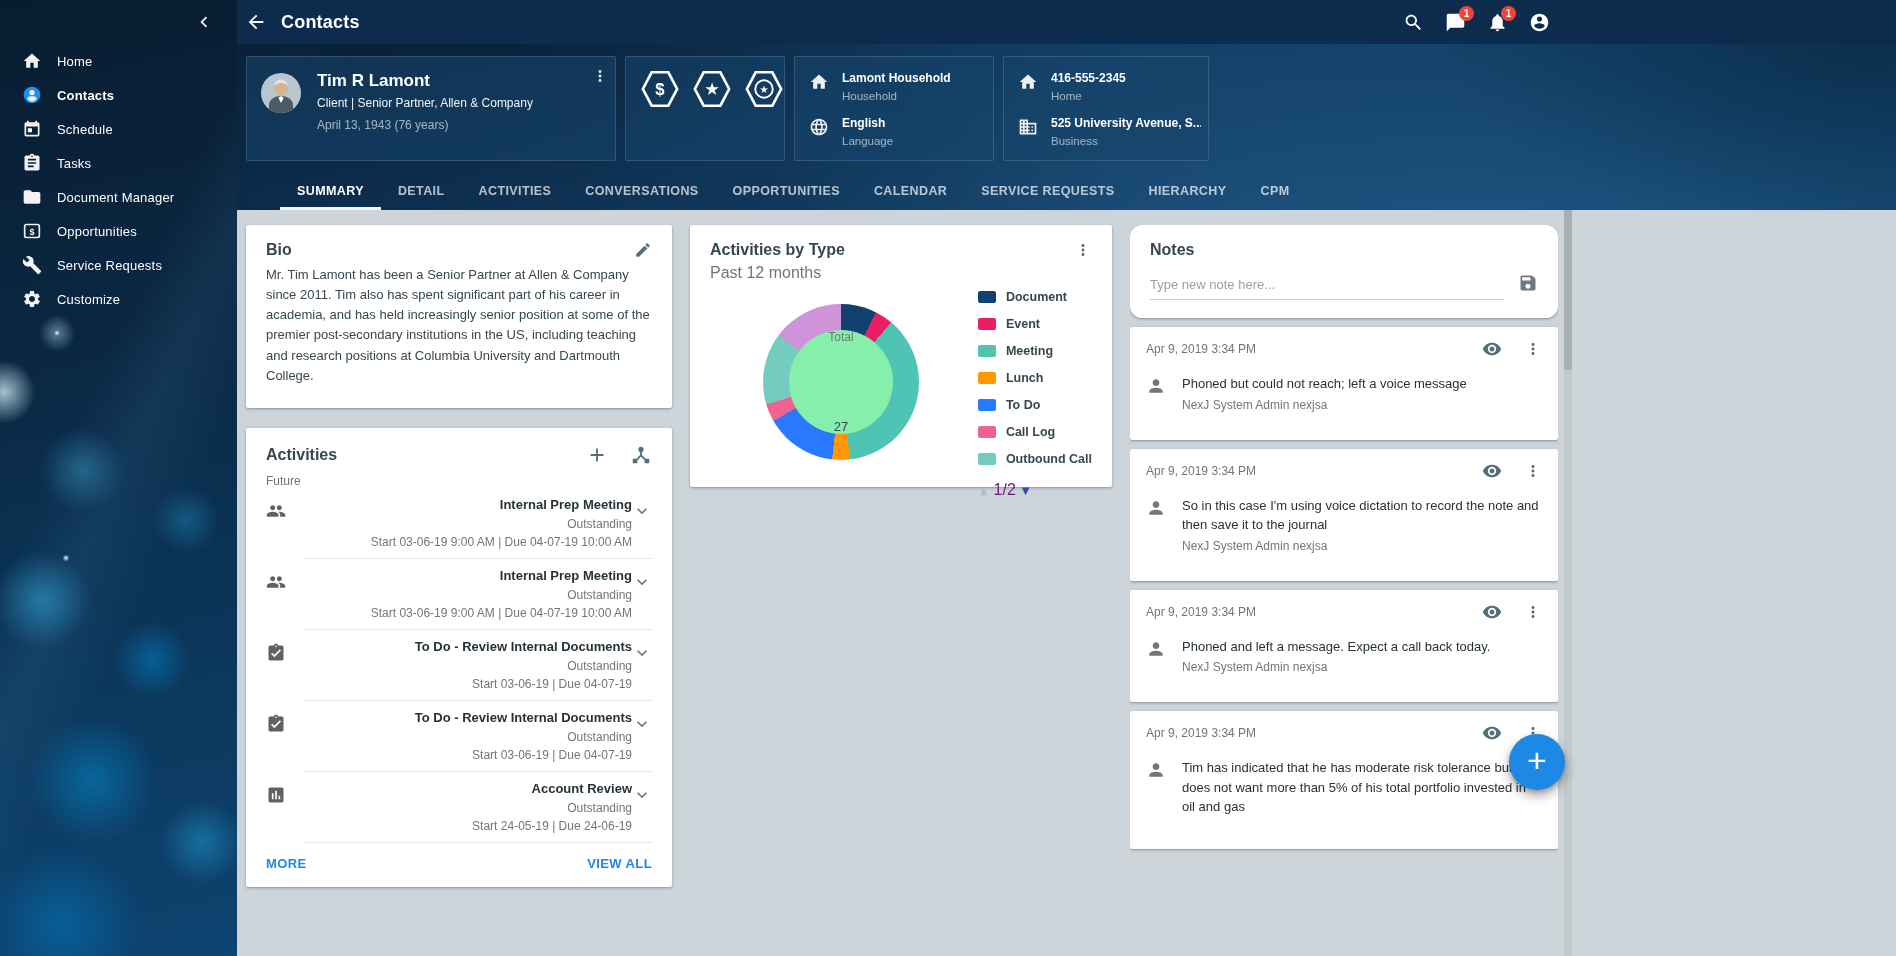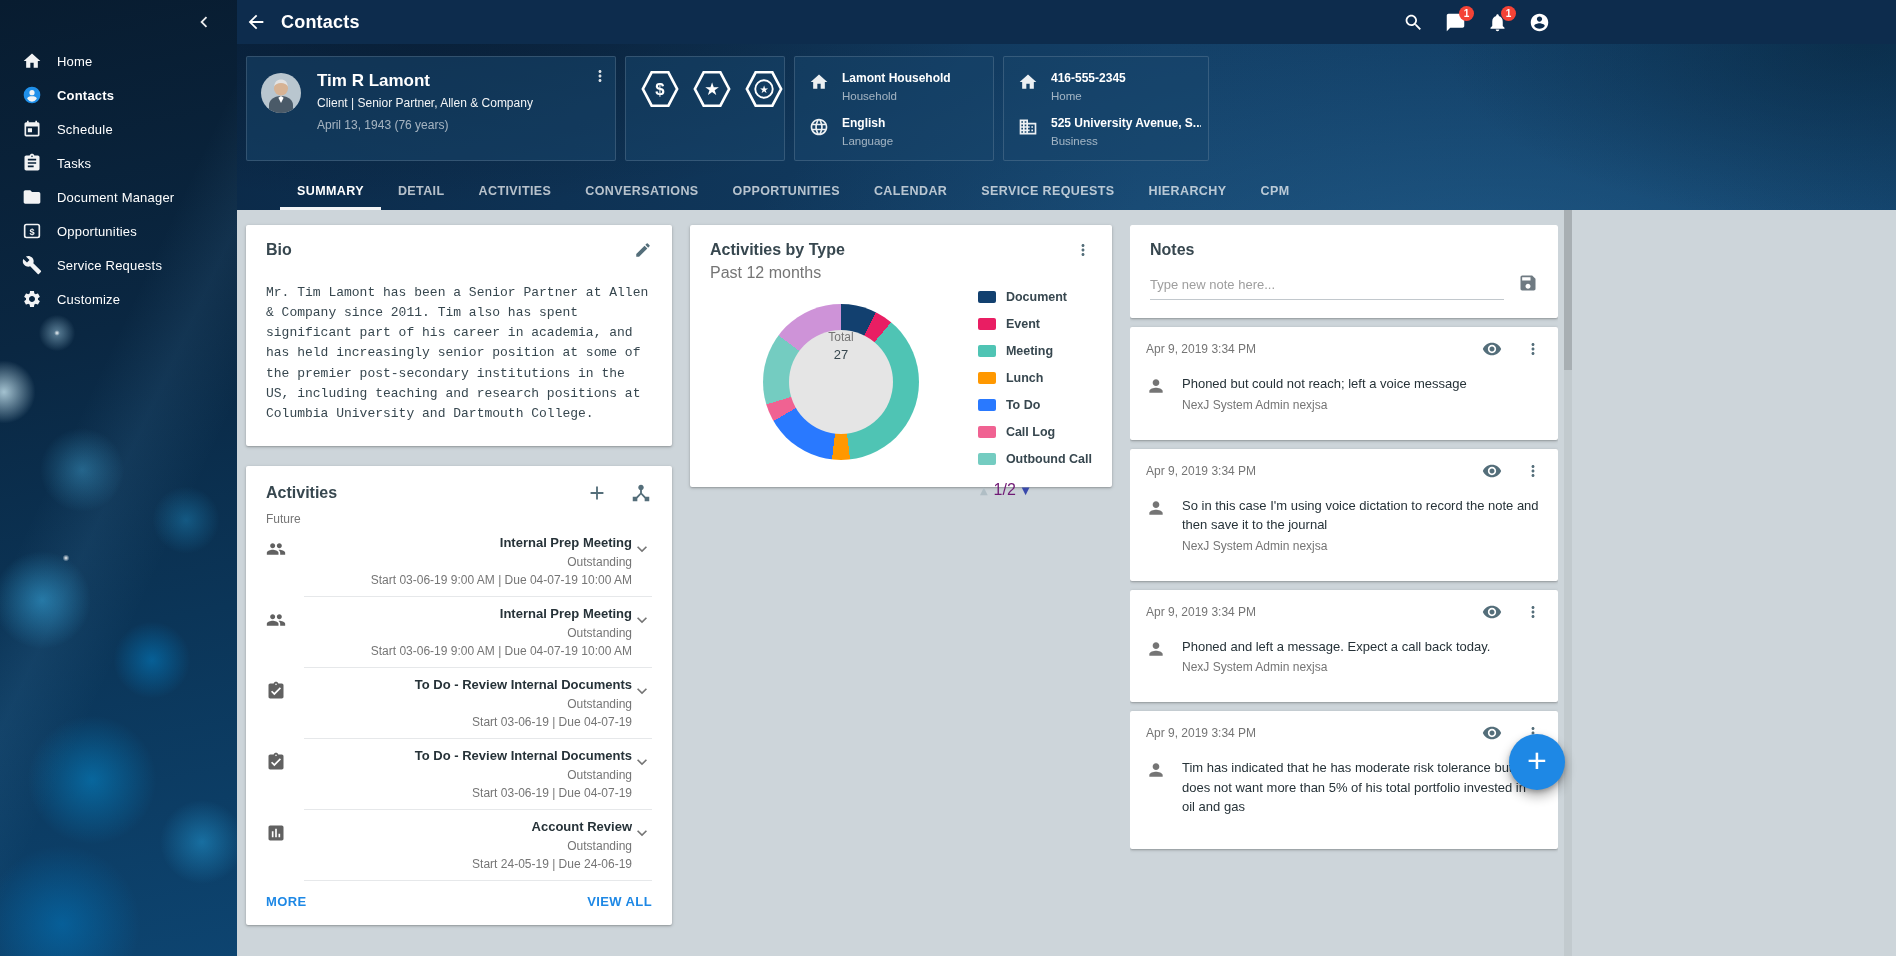--- a/index.html
+++ b/index.html
@@ -93,21 +93,21 @@
   .col { display:flex; flex-direction:column; min-height:0; }
   .col-left  { width:426px; }
   .col-mid   { width:422px; }
   .col-right { width:428px; height:100%; overflow:hidden; gap:9px; }
   .card { background:#fff; border-radius:2px; box-shadow:0 1px 2px rgba(0,0,0,.22), 0 1px 4px rgba(0,0,0,.12); }
   .card-head { display:flex; align-items:center; justify-content:space-between; }
   .card-title { font-size:16px; font-weight:700; color:#37474f; }
   .icon-btn { color:#546e7a; }
 
   .bio-card { padding:16px 20px 22px; }
-  .bio-text { margin-top:24px; font-size:13px; line-height:1.55; color:#37474f;font-family:Liberation Mono, monospace; }
+  .bio-text { margin-top:6px; font-size:13px; line-height:1.55; color:#37474f; }
 
   .activities-card { margin-top:20px; padding:16px 20px 8px; }
   .act-actions { display:flex; align-items:center; gap:22px; color:#37474f; }
   .act-actions .ic { width:22px; height:22px; }
   .section-label { margin-top:8px; font-size:12px; color:#757575; }
   .act-item { display:flex; padding-top:9px; }
   .act-ic { width:20px; height:20px; flex:0 0 20px; color:#616161; margin-top:4px; }
   .act-body { flex:1; margin-left:18px; display:flex; border-bottom:1px solid #e6e8ea; padding-bottom:9px; }
   .act-item:last-of-type .act-body { border-bottom:none; }
   .act-text { flex:1;text-align:right; }
@@ -116,35 +116,35 @@
   .act-dates { font-size:12px; color:#757575; margin-top:4px; }
   .act-chev { width:20px; height:20px; color:#757575; margin-top:4px; }
   .act-footer { display:flex; justify-content:space-between; padding:13px 0 8px; }
   .link-btn { color:#1e88e5; font-size:13px; font-weight:700; letter-spacing:.4px; }
 
   .chart-card { height:262px; padding:16px 20px 23px; display:flex; flex-direction:column; }
   .chart-sub { font-size:16px; color:#757575; margin-top:5px; }
   .chart-body { display:flex; margin-top:6px; flex:1; }
   .donut-wrap { position:relative; width:156px; height:156px; margin:16px 0 0 53px; flex:0 0 156px; }
   .donut { width:156px; height:156px; border-radius:50%; background:#eee; }
-  .donut-hole { position:absolute; inset:26px; background:#e5e5e5; border-radius:50%; display:flex; flex-direction:column;
-    align-items:center; justify-content:flex-start; }
+  .donut-hole { position:absolute; inset:26px; background:#86efac; border-radius:50%; display:flex; flex-direction:column;
+    align-items:center; justify-content:space-between; }
   .donut-total-label { font-size:12px; color:#757575; }
   .donut-total { font-size:13px; color:#37474f; margin-top:3px; }
   .legend-col { margin-left:auto; display:flex; flex-direction:column; padding-top:2px; }
   .legend { list-style:none; }
   .legend-row { display:flex; align-items:center; margin-bottom:13px; }
   .swatch { width:18px; height:12px; border-radius:2px; flex:0 0 18px; background:#ccc; }
   .legend-label { margin-left:10px; font-size:12.5px; color:#37474f; font-weight:700; white-space:nowrap; }
   .legend-pager { display:flex; align-items:center; gap:6px; margin-top:2px; padding-left:2px; }
   .pager-up { color:#b0bec5; font-size:10px; }
   .pager-text { font-size:16px; color:#701a75; font-weight:400; }
   .pager-down { color:#3949ab; font-size:10px; }
 
-  .notes-head-card { padding:16px 20px 18px; flex:0 0 auto; }
+  .notes-head-card { padding:16px 20px 18px; flex:0 0 auto;border-radius:12px; }
   .note-input-row { display:flex; align-items:flex-start; margin-top:14px; }
   .note-input { flex:1; border:none; outline:none; background:transparent; border-bottom:1px solid #c2c8cd;
     font:inherit; font-size:13px; color:#424242; padding:4px 0 7px; }
   .note-input::placeholder { color:#9e9e9e; }
   .save-btn { color:#6f7a82; margin-left:14px; }
 
   .note-card { padding:12px 16px 28px; flex:0 0 auto; }
   .note-head { display:flex; align-items:center; }
   .note-time { font-size:12px; color:#757575; }
   .note-actions { margin-left:auto; display:flex; align-items:center; gap:22px; color:#5f6b75; }

